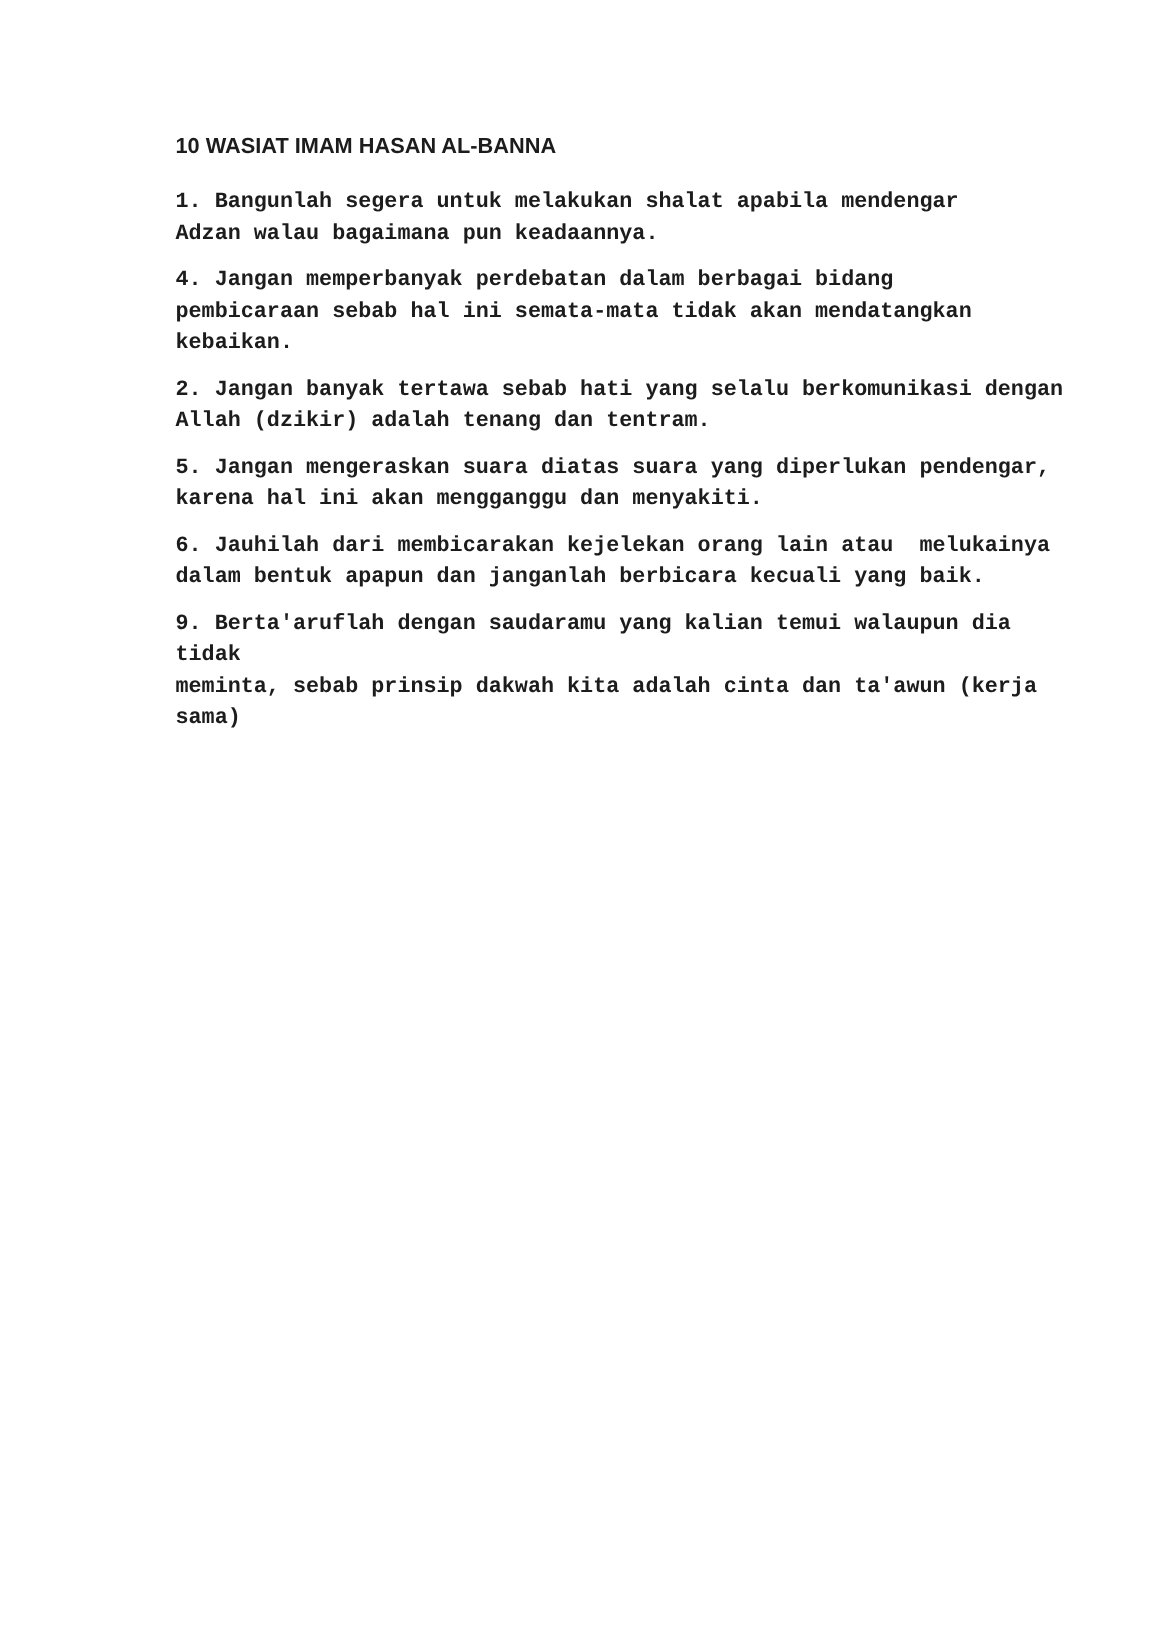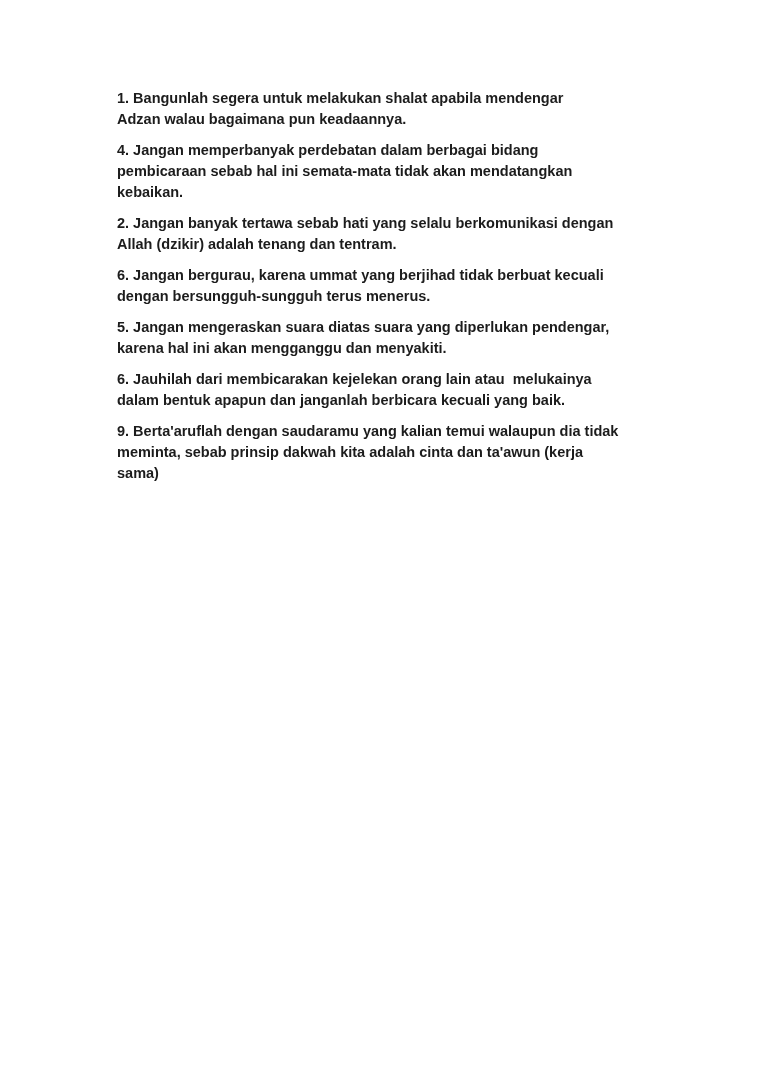--- a/index.html
+++ b/index.html
@@ -26,36 +26,36 @@
   }
   .doc-title {
     white-space: pre-wrap;
     margin: 0 0 16px 0;
     font-size: 14.5px;
     line-height: 21px;
   }
   .wasiat-item {
     white-space: pre-wrap;
     margin: 0 0 10px 0;
+    font-family: Liberation Mono, monospace;
   }
 </style>
 </head>
 <body>
 
 <div class="page">
+  <h1 class="doc-title">10 WASIAT IMAM HASAN AL-BANNA</h1>
   <div>
     <p class="wasiat-item">1. Bangunlah segera untuk melakukan shalat apabila mendengar
 Adzan walau bagaimana pun keadaannya.</p>
     <p class="wasiat-item">4. Jangan memperbanyak perdebatan dalam berbagai bidang
 pembicaraan sebab hal ini semata-mata tidak akan mendatangkan
 kebaikan.</p>
     <p class="wasiat-item">2. Jangan banyak tertawa sebab hati yang selalu berkomunikasi dengan
 Allah (dzikir) adalah tenang dan tentram.</p>
-    <p class="wasiat-item">6. Jangan bergurau, karena ummat yang berjihad tidak berbuat kecuali
-dengan bersungguh-sungguh terus menerus.</p>
     <p class="wasiat-item">5. Jangan mengeraskan suara diatas suara yang diperlukan pendengar,
 karena hal ini akan mengganggu dan menyakiti.</p>
     <p class="wasiat-item">6. Jauhilah dari membicarakan kejelekan orang lain atau  melukainya
 dalam bentuk apapun dan janganlah berbicara kecuali yang baik.</p>
     <p class="wasiat-item">9. Berta'aruflah dengan saudaramu yang kalian temui walaupun dia tidak
 meminta, sebab prinsip dakwah kita adalah cinta dan ta'awun (kerja
 sama)</p>
   </div>
 </div>
 

